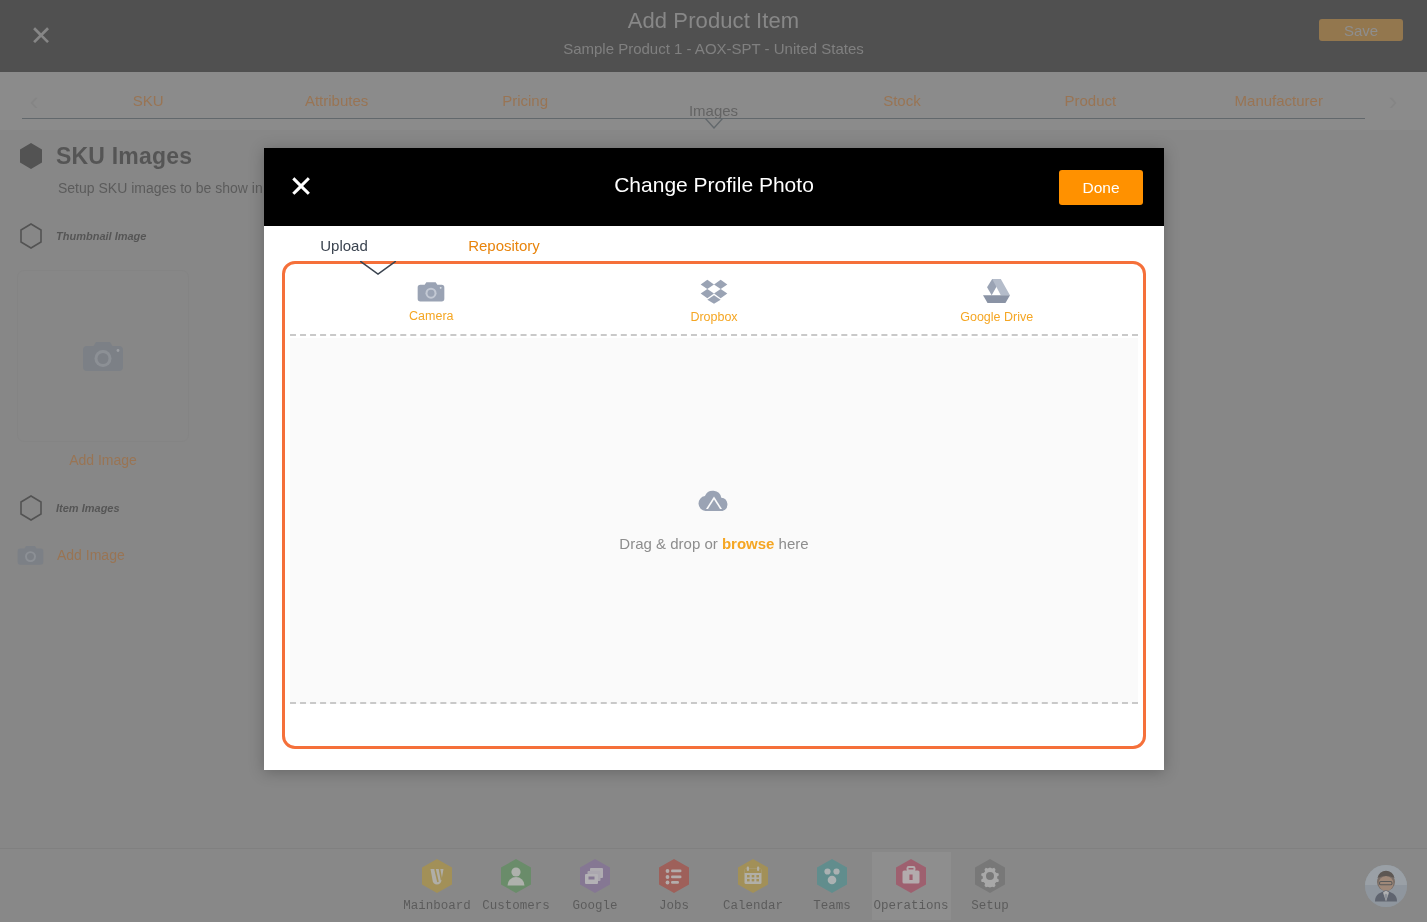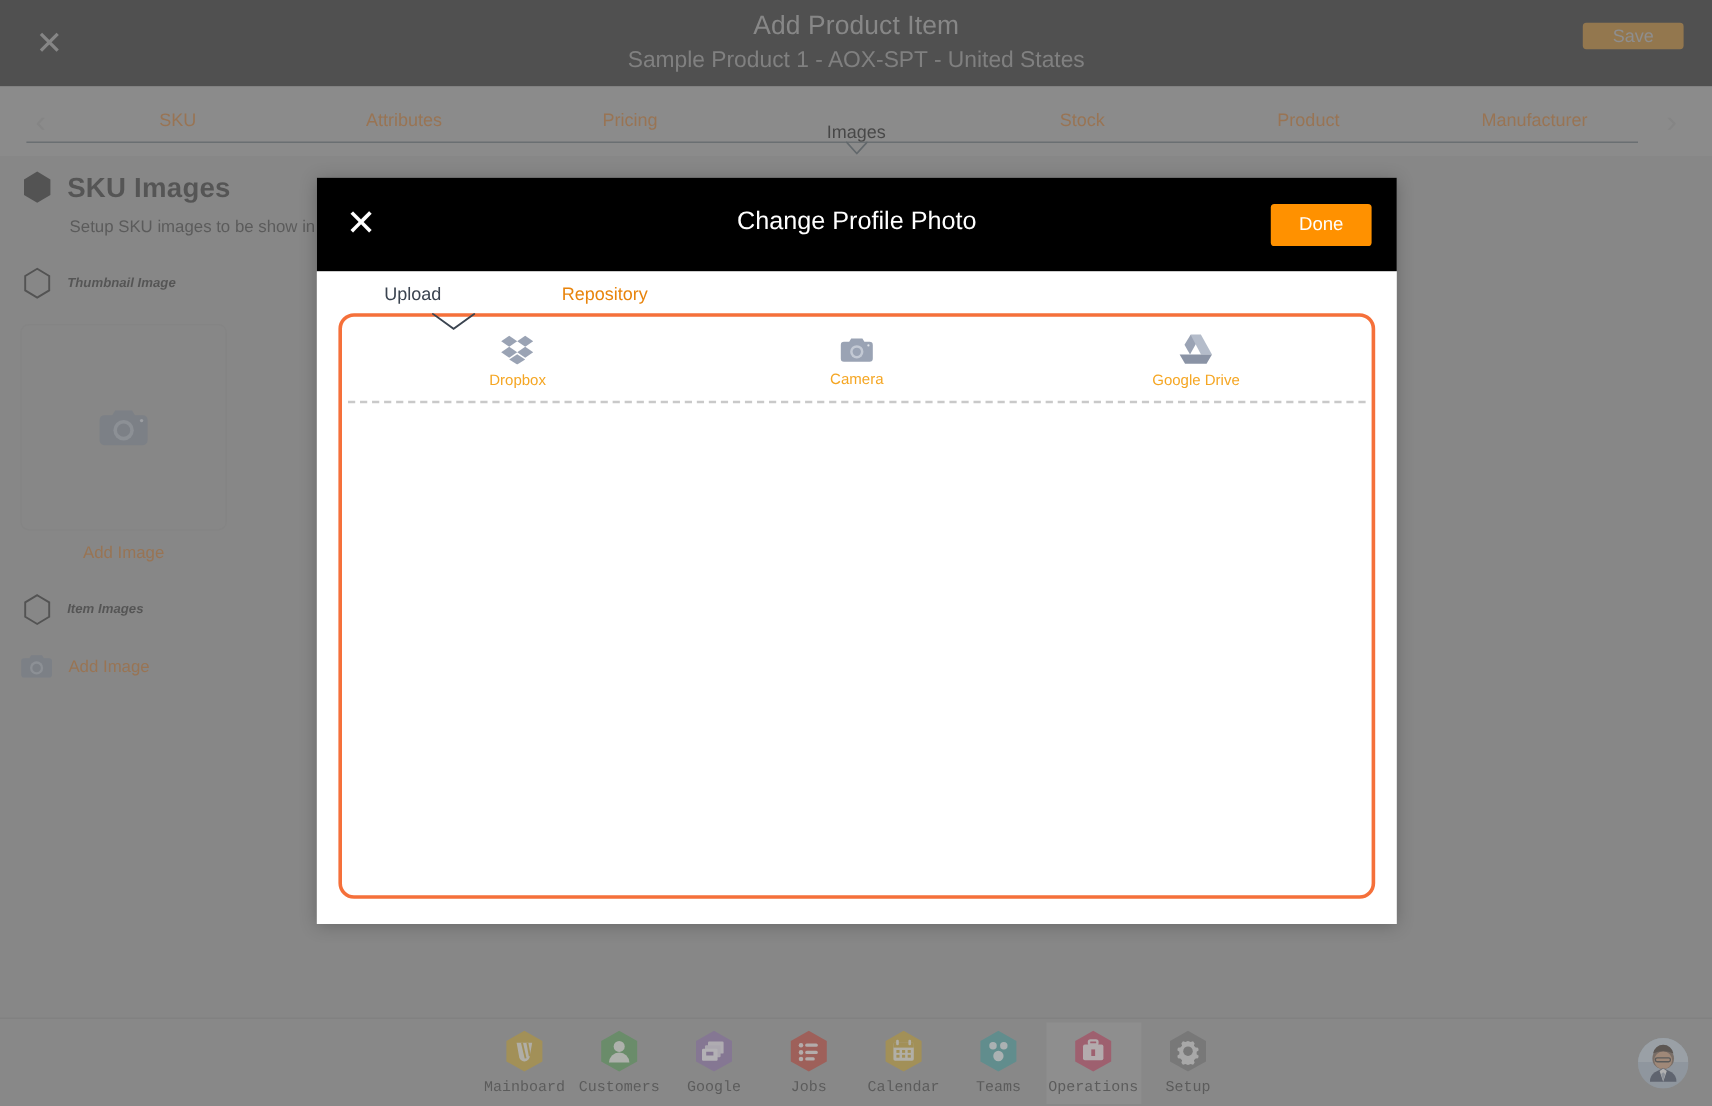--- a/index.html
+++ b/index.html
@@ -27,21 +27,21 @@
     cursor:pointer;
   }
   .hdr-center {
     position:absolute; left:0; right:0; top:8px;
     text-align:center;
   }
   .hdr-title {
     color:#8f8f8f; font-size:22px; font-weight:400; letter-spacing:.1px;
   }
   .hdr-sub {
-    color:#7e7e7e; font-size:19px; margin-top:6px;
+    color:#7e7e7e; font-size:15px; margin-top:6px;
   }
   .hdr-save {
     position:absolute; right:24px; top:19px;
     width:84px; height:22px;
     background:#a96a10; color:#9d9d9d;
     border:none; border-radius:3px;
     font-family:"Liberation Sans", sans-serif;
     font-size:15px; cursor:pointer;
   }
 
@@ -52,21 +52,21 @@
   }
   .tabbar-inner {
     position:absolute; left:54px; right:54px; top:0; bottom:0;
     display:flex; align-items:center;
   }
   .tab {
     flex:1 1 0; text-align:center;
     font-size:15px; color:#b5651d; cursor:pointer;
     position:relative; line-height:58px;
   }
-  .tab.active { color:#000000;margin-top:20px; }
+  .tab.active { color:#404040;margin-top:20px; }
   .tab-underline {
     position:absolute; left:22px; right:62px; top:46px;
     height:1px; background:#3d4a52;
   }
   .tab-chevron {
     position:absolute; top:46px; left:50%; margin-left:-9px;
     width:18px; height:11px;
   }
   .tab-arrow {
     position:absolute; top:0; bottom:0; width:40px;
@@ -413,46 +413,56 @@
   </div>
 
   <div class="drop-outer">
     <svg class="tab-notch" viewBox="0 0 36 14">
       <path d="M0 0 L18 13 L36 0" fill="none" stroke="#3b4450" stroke-width="1.5"></path>
     </svg>
 
     <div class="sources">
 
       <div class="source">
+        <svg width="28" height="23" viewBox="0 0 42 34">
+          <path d="M14 3 h14 l2.5 4 H37 a4 4 0 0 1 4 4 v17 a4 4 0 0 1 -4 4 H5 a4 4 0 0 1 -4 -4 V11 a4 4 0 0 1 4 -4 h6.5 Z" fill="#9aa3b4"></path>
+          <circle cx="21" cy="19.5" r="8.3" fill="#c3c9d4"></circle>
+          <circle cx="21" cy="19.5" r="5.2" fill="#9aa3b4"></circle>
+          <circle cx="35.5" cy="11.5" r="1.4" fill="#dfe3e9"></circle>
+        </svg>
+        <div class="source-lbl">Camera</div>
+      </div>
+
+      <div class="source">
         <svg width="30" height="25" viewBox="0 0 34 30">
           <g fill="#9aa3b4">
             <path d="M9 1 L1 6.5 L9 12 L17 6.5 Z"></path>
             <path d="M25 1 L17 6.5 L25 12 L33 6.5 Z"></path>
             <path d="M1 17.5 L9 12 L17 17.5 L9 23 Z"></path>
             <path d="M33 17.5 L25 12 L17 17.5 L25 23 Z"></path>
             <path d="M9 24.8 L17 19.4 L25 24.8 L17 29.6 Z"></path>
           </g>
         </svg>
         <div class="source-lbl">Dropbox</div>
       </div>
 
       <div class="source">
-        <svg width="28" height="23" viewBox="0 0 42 34">
-          <path d="M14 3 h14 l2.5 4 H37 a4 4 0 0 1 4 4 v17 a4 4 0 0 1 -4 4 H5 a4 4 0 0 1 -4 -4 V11 a4 4 0 0 1 4 -4 h6.5 Z" fill="#9aa3b4"></path>
-          <circle cx="21" cy="19.5" r="8.3" fill="#c3c9d4"></circle>
-          <circle cx="21" cy="19.5" r="5.2" fill="#9aa3b4"></circle>
-          <circle cx="35.5" cy="11.5" r="1.4" fill="#dfe3e9"></circle>
-        </svg>
-        <div class="source-lbl">Camera</div>
-      </div>
-
-      <div class="source">
         <svg width="29" height="26" viewBox="0 0 30 27">
           <path d="M10.5 1 L19.5 1 L10 18 L5.2 9.6 Z" fill="#9aa3b4"></path>
           <path d="M19.5 1 L29 18 L19.5 18 L10.5 1 Z" fill="#b4bcca"></path>
           <path d="M1 18 L29 18 L24.3 26 L5.7 26 Z" fill="#8a93a5"></path>
         </svg>
         <div class="source-lbl">Google Drive</div>
       </div>
     </div>
 
+    <div class="dropzone">
+      <svg width="34" height="26" viewBox="0 0 34 26">
+        <path d="M8.5 22 a7.5 7.5 0 0 1 -.6 -14.9 a8.6 8.6 0 0 1 16.4 1.6 a6.8 6.8 0 0 1 1.2 13.3 Z" fill="#9aa3b4"></path>
+        <path d="M17 7.5 L25 20 L9 20 Z" fill="#fafafa"></path>
+        <path d="M17 10.5 L23 20 L11 20 Z" fill="#9aa3b4"></path>
+      </svg>
+      <div class="dz-text">
+        <span>Drag &amp; drop or </span><span class="browse">browse</span><span> here</span>
+      </div>
+    </div>
   </div>
 </div>
 
 </body></html>

